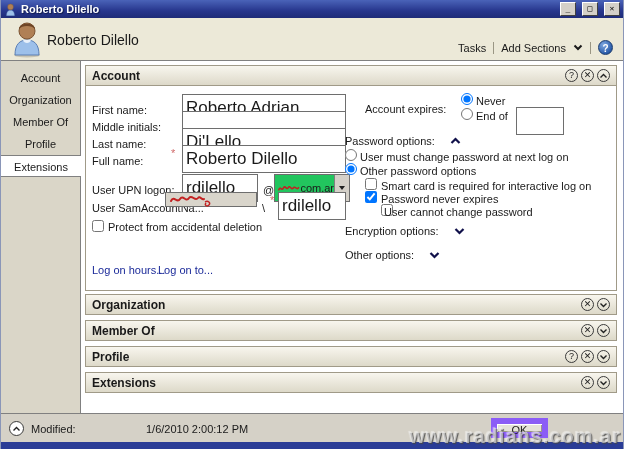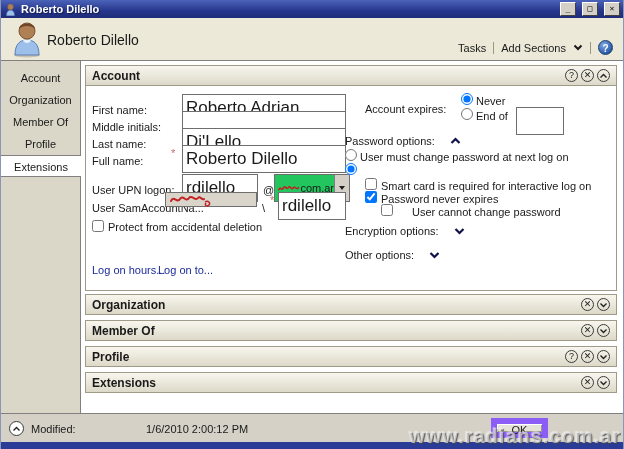--- a/index.html
+++ b/index.html
@@ -227,26 +227,27 @@
 
       <span class="optlbl" style="left:259px;top:49px">
         <span>Password options:</span>
         <svg width="11" height="8" viewBox="0 0 11 8">
             <path d="M1.5 6 L5.5 2 L9.5 6" fill="none" stroke="#10104a" stroke-width="2.2"></path>
           </svg>
       </span>
       <input type="radio" name="pwopt" class="rd" style="left: 259px; top: 63px;">
       <span class="cblab" style="left:274px;top:65px">User must change password at next log on</span>
       <input type="radio" name="pwopt" class="rd" style="left: 259px; top: 77px;" checked="">
+      <span class="cblab" style="left:274px;top:79px">Other password options</span>
       <input type="checkbox" class="cb" style="left: 279px; top: 92px;">
       <span class="cblab" style="left:295px;top:94px">Smart card is required for interactive log on</span>
       <input type="checkbox" class="cb" style="left: 279px; top: 105px;" checked="">
       <span class="cblab" style="left:295px;top:107px">Password never expires</span>
       <input type="checkbox" class="cb" style="left: 295px; top: 118px;">
-      <span class="cblab" style="left:326px;top:120px">User cannot change password</span>
+      <span class="cblab" style="left:298px;top:120px">User cannot change password</span>
 
       <span class="optlbl" style="left:259px;top:139px">
         <span>Encryption options:</span>
         <svg width="11" height="8" viewBox="0 0 11 8">
             <path d="M1.5 2 L5.5 6 L9.5 2" fill="none" stroke="#10104a" stroke-width="2.2"></path>
           </svg>
       </span>
       <span class="optlbl" style="left:259px;top:163px">
         <span>Other options:</span>
         <svg width="11" height="8" viewBox="0 0 11 8">

